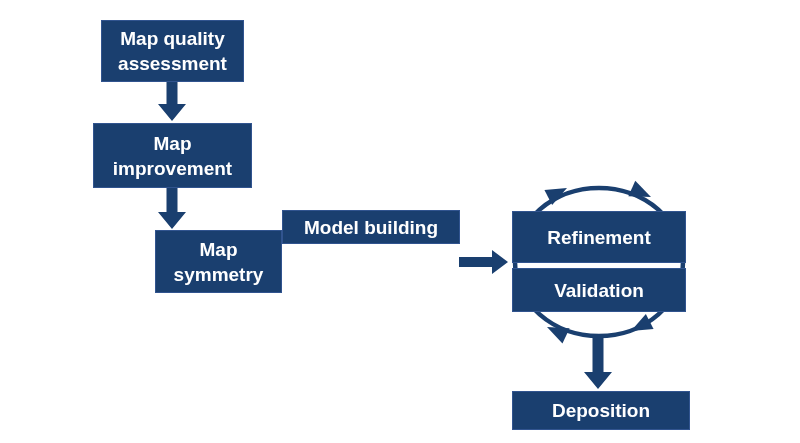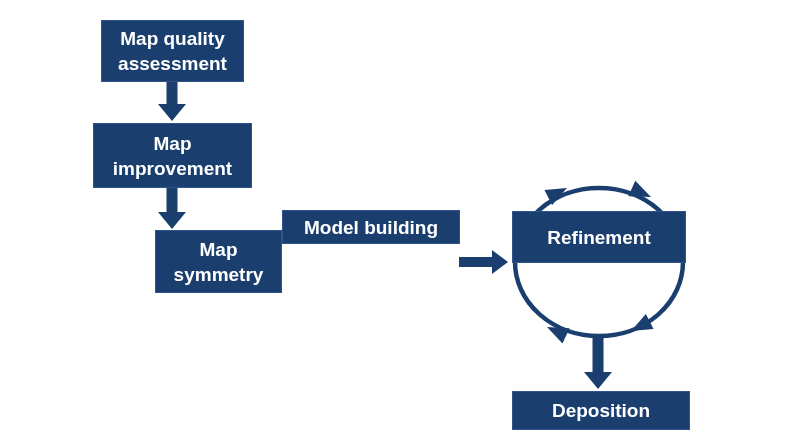--- a/index.html
+++ b/index.html
@@ -82,16 +82,17 @@
 
   <div class="node" id="node-map-improvement">Map improvement</div>
 
   <div class="node" id="node-map-symmetry">Map symmetry</div>
 
   <div class="node" id="node-model-building">Model building</div>
 
 
   <div class="node" id="node-refinement">Refinement</div>
 
+  <div class="node" id="node-validation">Validation</div>
 
   <div class="node" id="node-deposition">Deposition</div>
 
 </div>
 
 </body></html>

